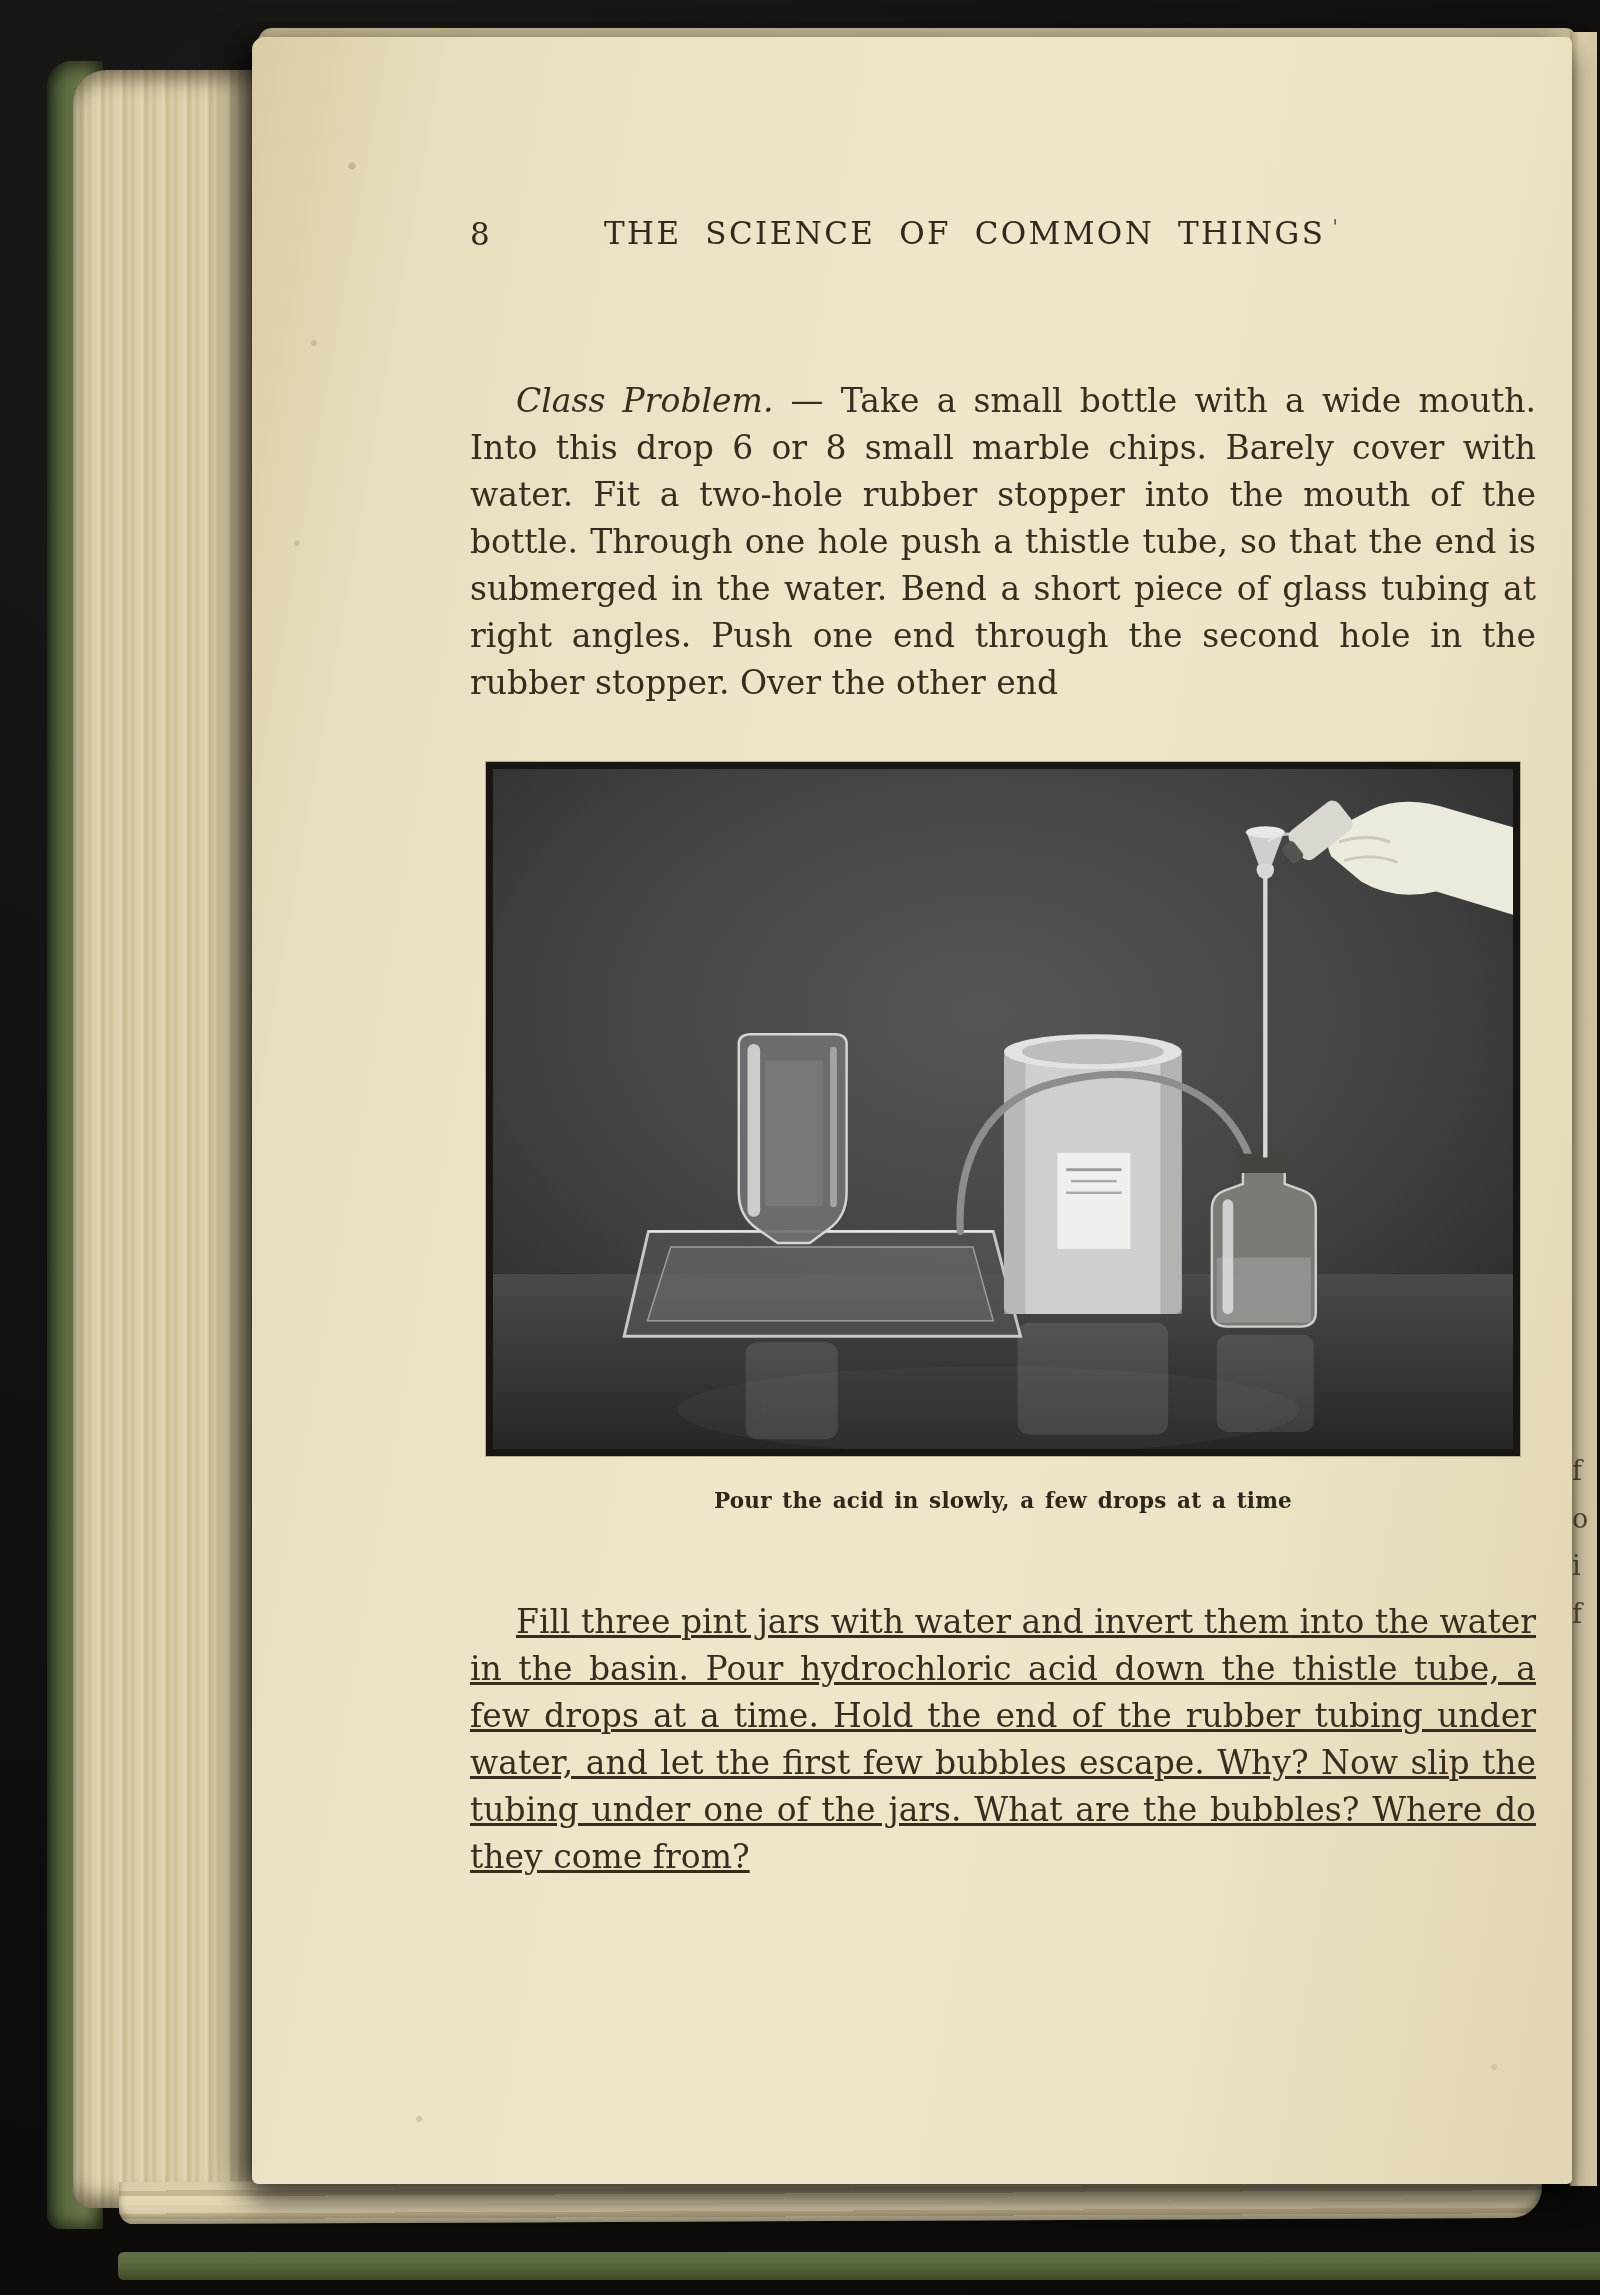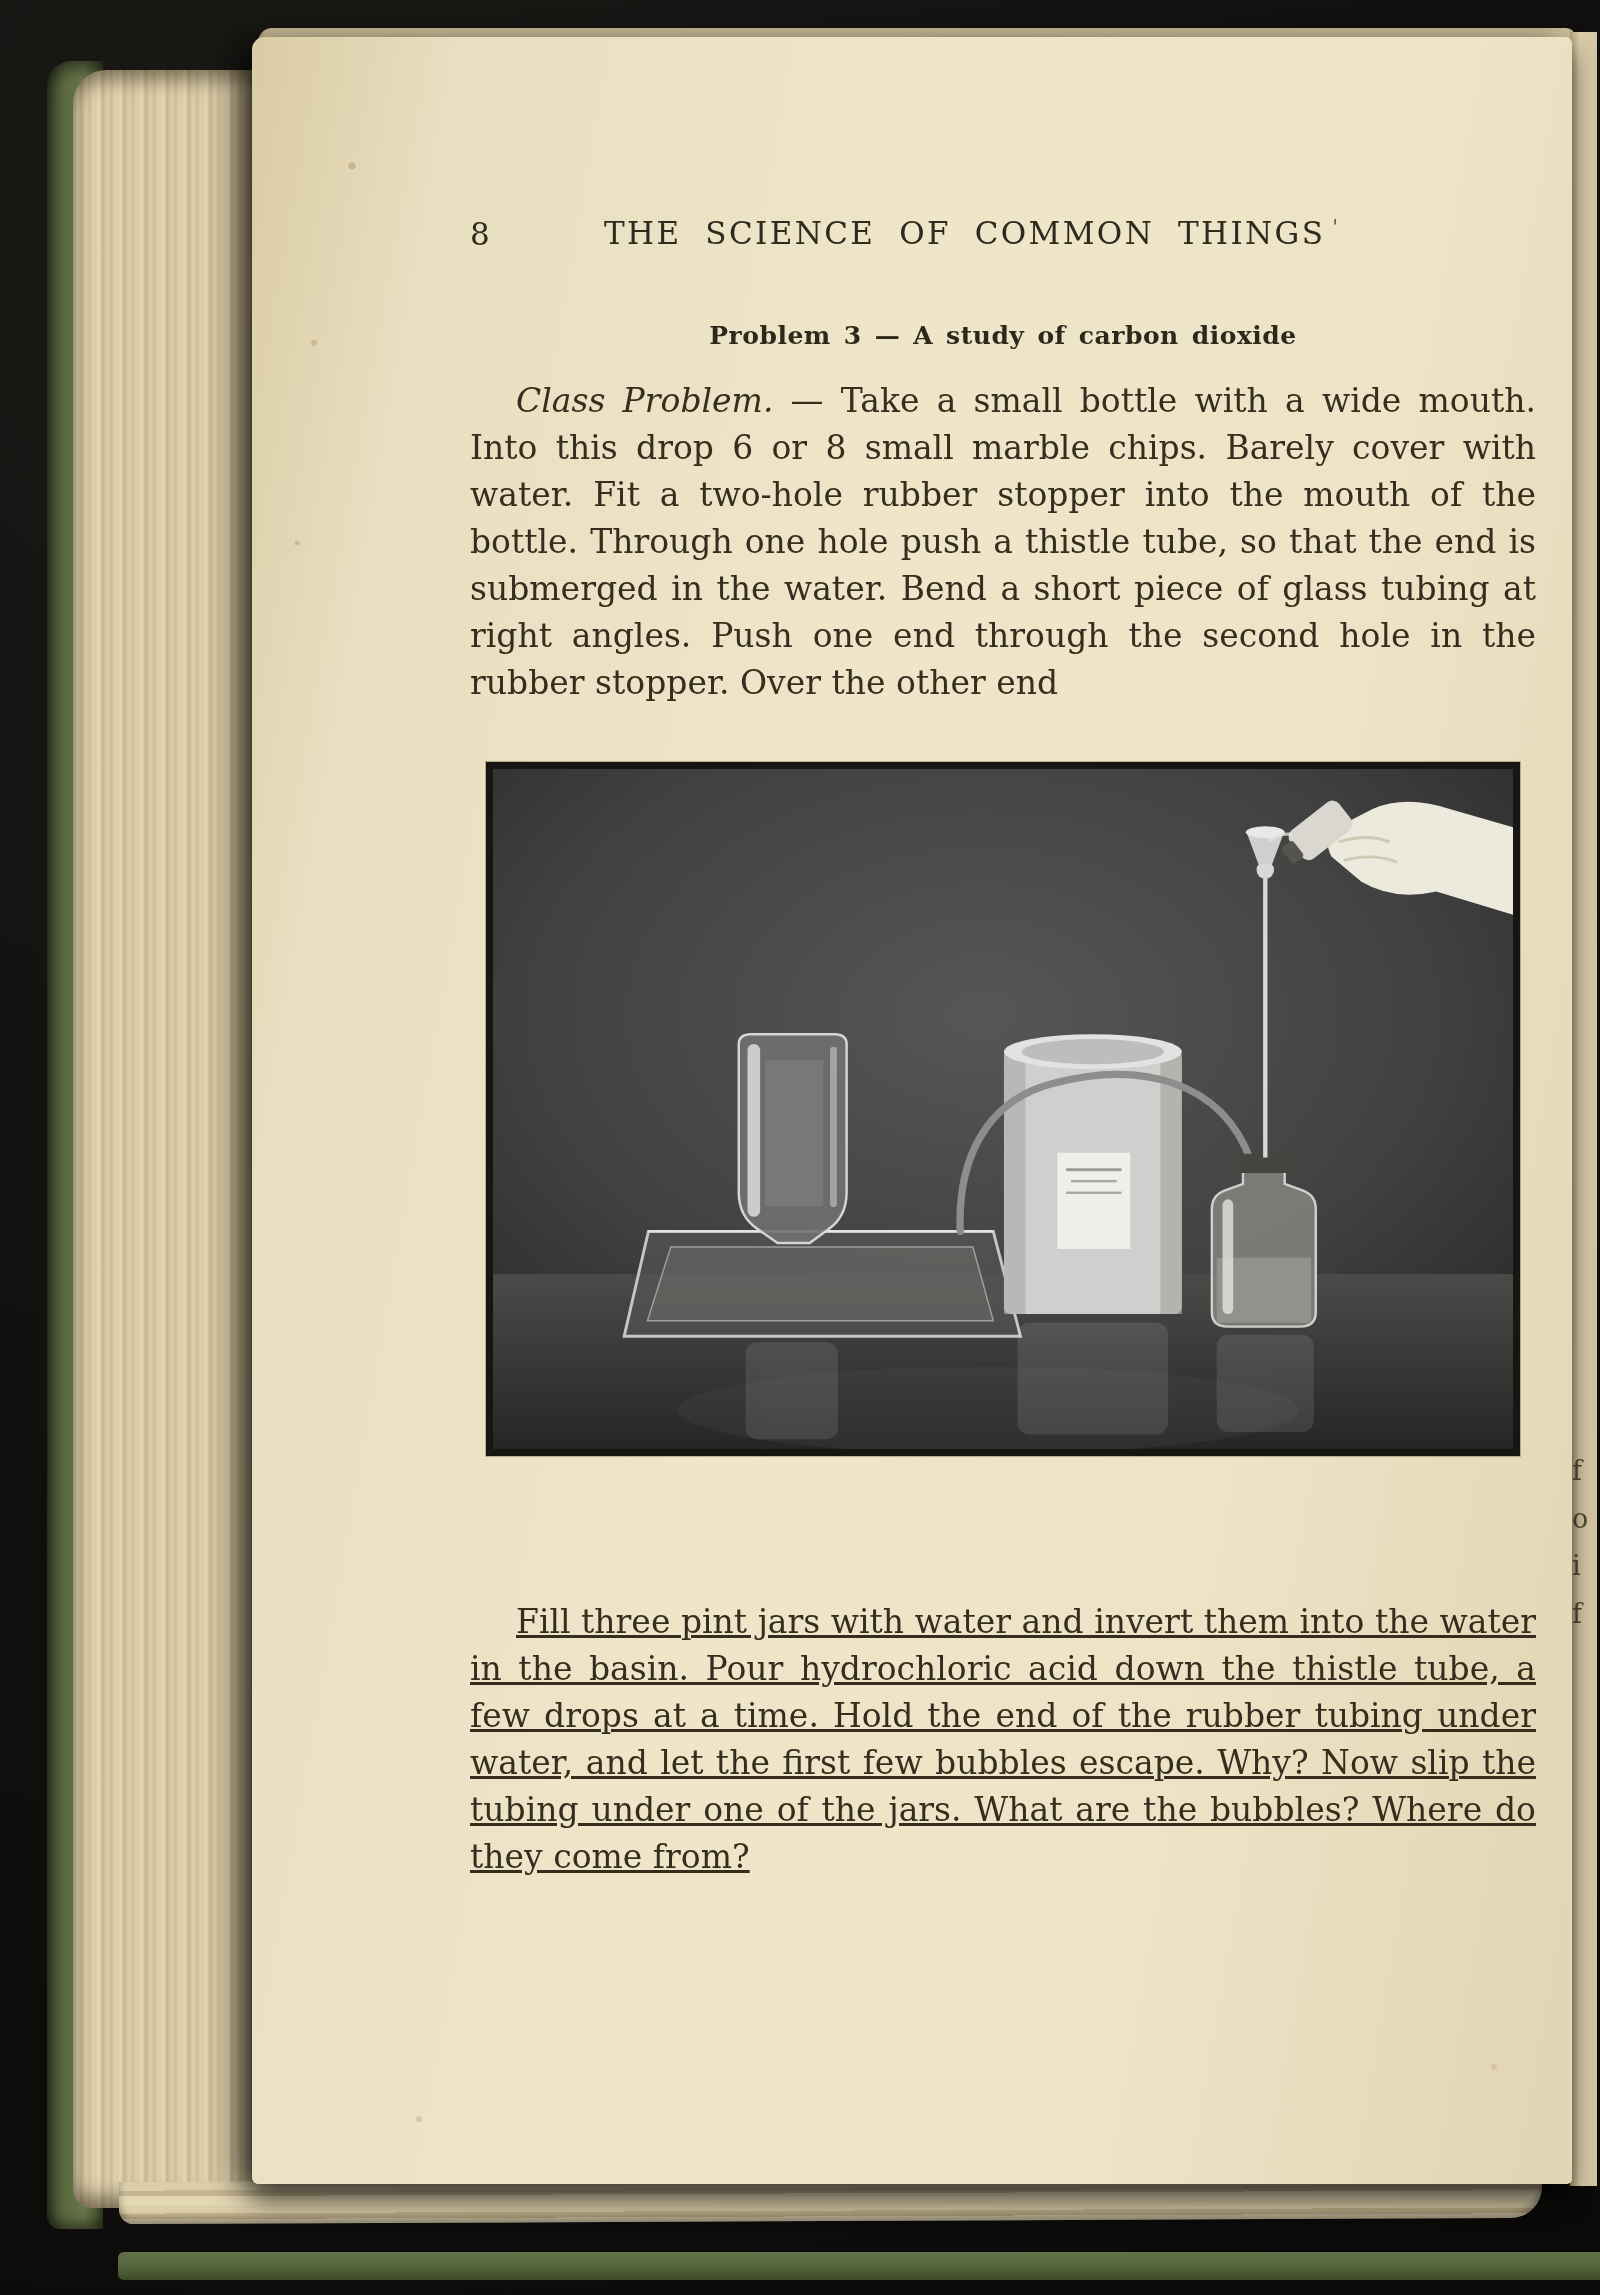--- a/index.html
+++ b/index.html
@@ -120,21 +120,20 @@
   </div>
 
   <div class="page">
     <div class="spots"></div>
 
     <div class="page-header">
       <span class="page-number">8</span>
       <span class="running-title"><span>THE SCIENCE OF COMMON THINGS</span><span class="title-mark">'</span></span>
     </div>
 
-    <h3 class="problem-heading">Problem 3 — A study of carbon dioxide</h3>
 
     <p class="body-text para1"><span class="lead-italic">Class Problem.</span><span> — Take a small bottle with a wide mouth. Into this drop 6 or 8 small marble chips. Barely cover with water. Fit a two-hole rubber stopper into the mouth of the bottle. Through one hole push a thistle tube, so that the end is submerged in the water. Bend a short piece of glass tubing at right angles. Push one end through the second hole in the rubber stopper. Over the other end</span></p>
 
     <figure class="figure">
       <div class="photo-frame">
         <svg viewBox="0 0 2100 1400" xmlns="http://www.w3.org/2000/svg">
           <defs>
             <radialGradient id="pbg" cx="48%" cy="36%" r="80%">
               <stop offset="0%" stop-color="#565654"></stop>
               <stop offset="55%" stop-color="#414141"></stop>
@@ -201,20 +200,21 @@
           </g>
           <path d="M1646 134 Q1612 132 1596 150" stroke="#e3e3e1" stroke-width="6" fill="none" opacity="0.8"></path>
 
           <g fill="#ffffff" opacity="0.10">
             <rect x="520" y="1180" width="190" height="200" rx="24"></rect>
             <rect x="1080" y="1140" width="310" height="230" rx="24"></rect>
             <rect x="1490" y="1165" width="200" height="200" rx="24"></rect>
           </g>
         </svg>
       </div>
+      <figcaption>Pour the acid in slowly, a few drops at a time</figcaption>
     </figure>
 
     <div class="lower body-text">
       <p class="p3">Fill three pint jars with water and invert them into the water in the basin. Pour hydrochloric acid down the thistle tube, a few drops at a time. Hold the end of the rubber tubing under water, and let the first few bubbles escape. Why? Now slip the tubing under one of the jars. What are the bubbles? Where do they come from?</p>
     </div>
   </div>
 
 </div>
 
 

